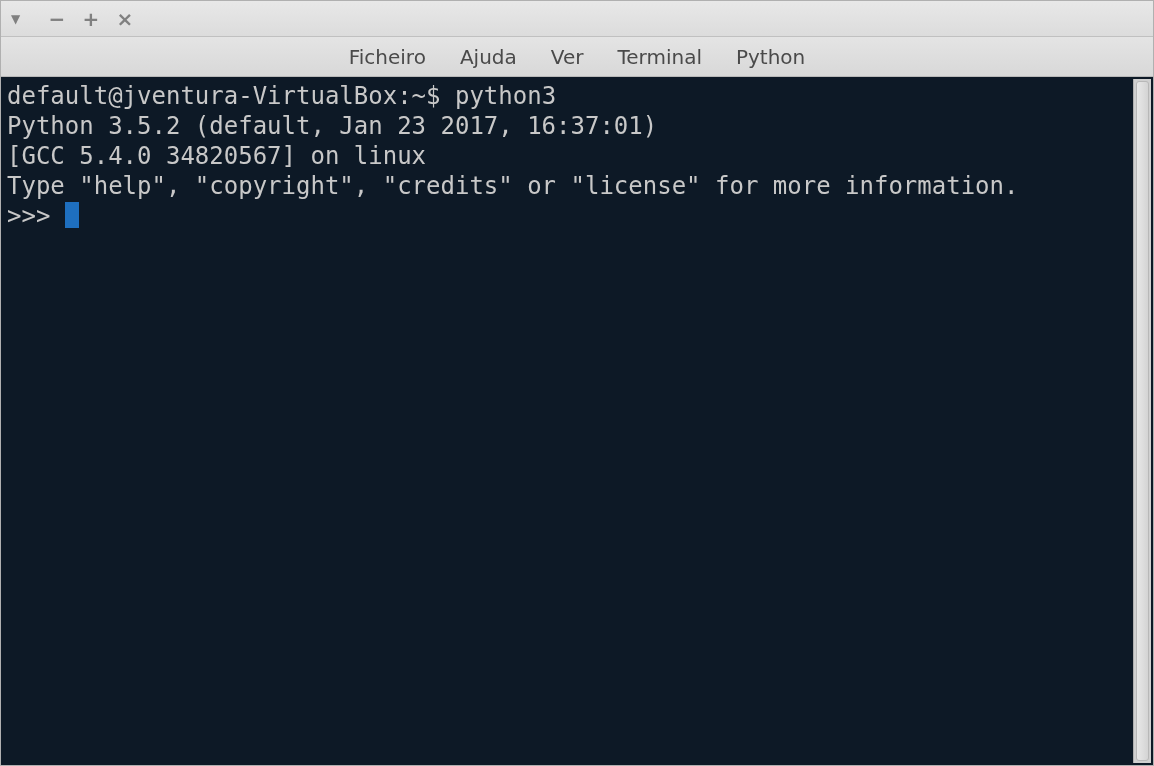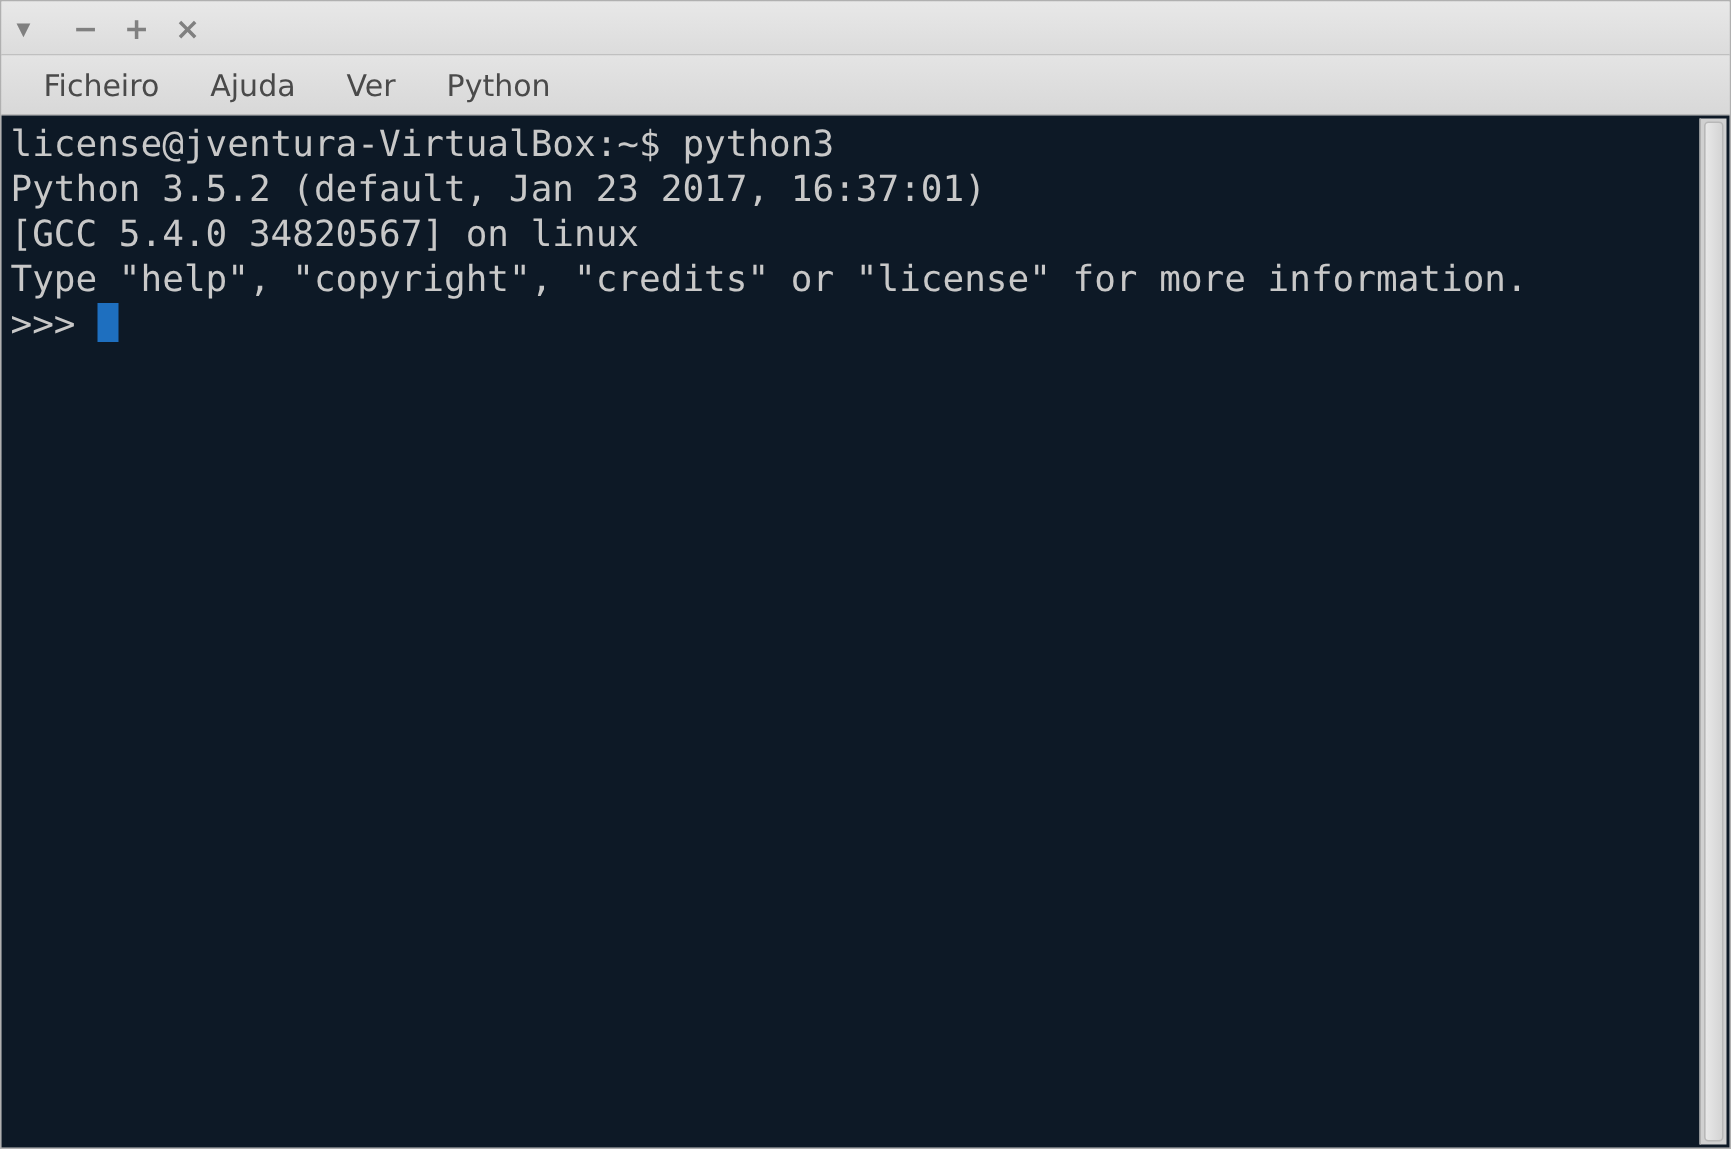--- a/index.html
+++ b/index.html
@@ -71,20 +71,21 @@
     }
     
     .menubar {
       height: 40px;
       display: flex;
       align-items: center;
       padding: 0 14px;
       gap: 6px;
       background: linear-gradient(to bottom, #e4e4e4 0%, #d8d8d8 100%);
       border-bottom: 1px solid #b8b8b8;
+      justify-content: center;
     }
     
     .menu-item {
       font-size: 20px;
       color: #4a4a4a;
       padding: 4px 14px;
       cursor: pointer;
     }
     
     .terminal-container {
@@ -150,25 +151,26 @@
       <span class="window-control">−</span>
       <span class="window-control">+</span>
       <span class="window-control">×</span>
     </div>
   </div>
 
   <div class="menubar">
     <span class="menu-item">Ficheiro</span>
     <span class="menu-item">Ajuda</span>
     <span class="menu-item">Ver</span>
+    <span class="menu-item">Terminal</span>
     <span class="menu-item">Python</span>
   </div>
 
   <div class="terminal-container">
-    <div class="terminal"><span class="term-line"><span>license@jventura-VirtualBox:~$ </span><span>python3</span></span>
+    <div class="terminal"><span class="term-line"><span>default@jventura-VirtualBox:~$ </span><span>python3</span></span>
 <span class="term-line">Python 3.5.2 (default, Jan 23 2017, 16:37:01) </span>
 <span class="term-line">[GCC 5.4.0 34820567] on linux</span>
 <span class="term-line">Type "help", "copyright", "credits" or "license" for more information.</span>
 <span class="term-line"><span>&gt;&gt;&gt; </span><span class="cursor"></span></span></div>
     <div class="scrollbar">
       <div class="scrollbar-thumb"></div>
     </div>
   </div>
 
 </div>

